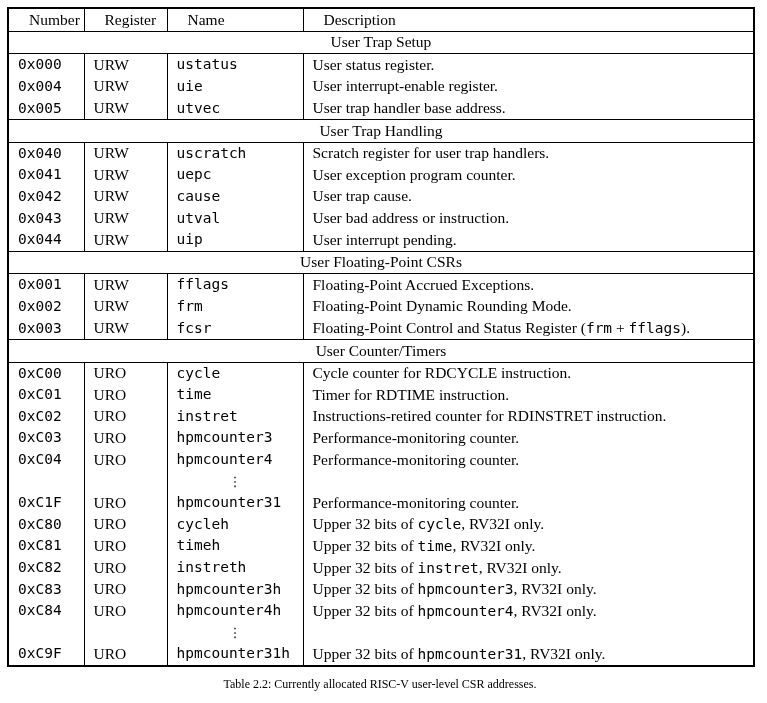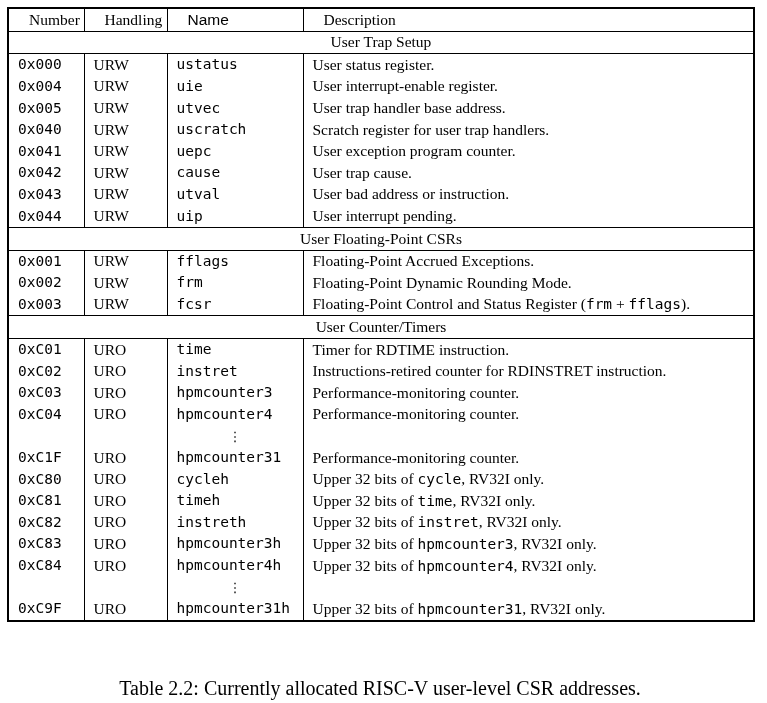--- a/index.html
+++ b/index.html
@@ -58,39 +58,39 @@
     padding: 0;
     font-size: 13px;
     line-height: 1;
   }
   .caption {
     position: absolute;
     left: 7px;
     top: 677px;
     width: 746px;
     text-align: center;
-    font-size: 20px;
+    font-size: 12px;
   }
 </style>
 </head>
 <body>
 
 <div class="page">
   <table class="csr-table">
     <colgroup>
       <col style="width:76px">
       <col style="width:83px">
       <col style="width:136px">
       <col style="width:451px">
     </colgroup>
     <thead>
       <tr>
         <th class="c-num-h">Number</th>
-        <th class="c-priv">Handling</th>
-        <th class="c-name-h c-name-head" style="font-family:Liberation Sans, sans-serif;font-size:15.5px;border-left:1px solid #000;">Name</th>
+        <th class="c-priv">Register</th>
+        <th class="c-name-h c-name-head" style="font-family:Liberation Serif, serif;font-size:15.5px;border-left:1px solid #000;">Name</th>
         <th class="c-desc">Description</th>
       </tr>
     </thead>
     <tbody id="table-body">
         <tr class="section-row">
           <td colspan="4">User Trap Setup</td>
         </tr>
         <tr>
           <td class="c-num">0x000</td>
           <td class="c-priv">URW</td>
@@ -102,20 +102,23 @@
           <td class="c-priv">URW</td>
           <td class="c-name">uie</td>
           <td class="c-desc"><span>User interrupt-enable register.</span></td>
         </tr>
         <tr>
           <td class="c-num">0x005</td>
           <td class="c-priv">URW</td>
           <td class="c-name">utvec</td>
           <td class="c-desc"><span>User trap handler base address.</span></td>
         </tr>
+        <tr class="section-row">
+          <td colspan="4">User Trap Handling</td>
+        </tr>
         <tr>
           <td class="c-num">0x040</td>
           <td class="c-priv">URW</td>
           <td class="c-name">uscratch</td>
           <td class="c-desc"><span>Scratch register for user trap handlers.</span></td>
         </tr>
         <tr>
           <td class="c-num">0x041</td>
           <td class="c-priv">URW</td>
           <td class="c-name">uepc</td>
@@ -155,20 +158,26 @@
           <td class="c-desc"><span>Floating-Point Dynamic Rounding Mode.</span></td>
         </tr>
         <tr>
           <td class="c-num">0x003</td>
           <td class="c-priv">URW</td>
           <td class="c-name">fcsr</td>
           <td class="c-desc"><span>Floating-Point Control and Status Register (</span><span class="mono">frm</span><span> + </span><span class="mono">fflags</span><span>).</span></td>
         </tr>
         <tr class="section-row">
           <td colspan="4">User Counter/Timers</td>
+        </tr>
+        <tr>
+          <td class="c-num">0xC00</td>
+          <td class="c-priv">URO</td>
+          <td class="c-name">cycle</td>
+          <td class="c-desc"><span>Cycle counter for RDCYCLE instruction.</span></td>
         </tr>
         <tr>
           <td class="c-num">0xC01</td>
           <td class="c-priv">URO</td>
           <td class="c-name">time</td>
           <td class="c-desc"><span>Timer for RDTIME instruction.</span></td>
         </tr>
         <tr>
           <td class="c-num">0xC02</td>
           <td class="c-priv">URO</td>

